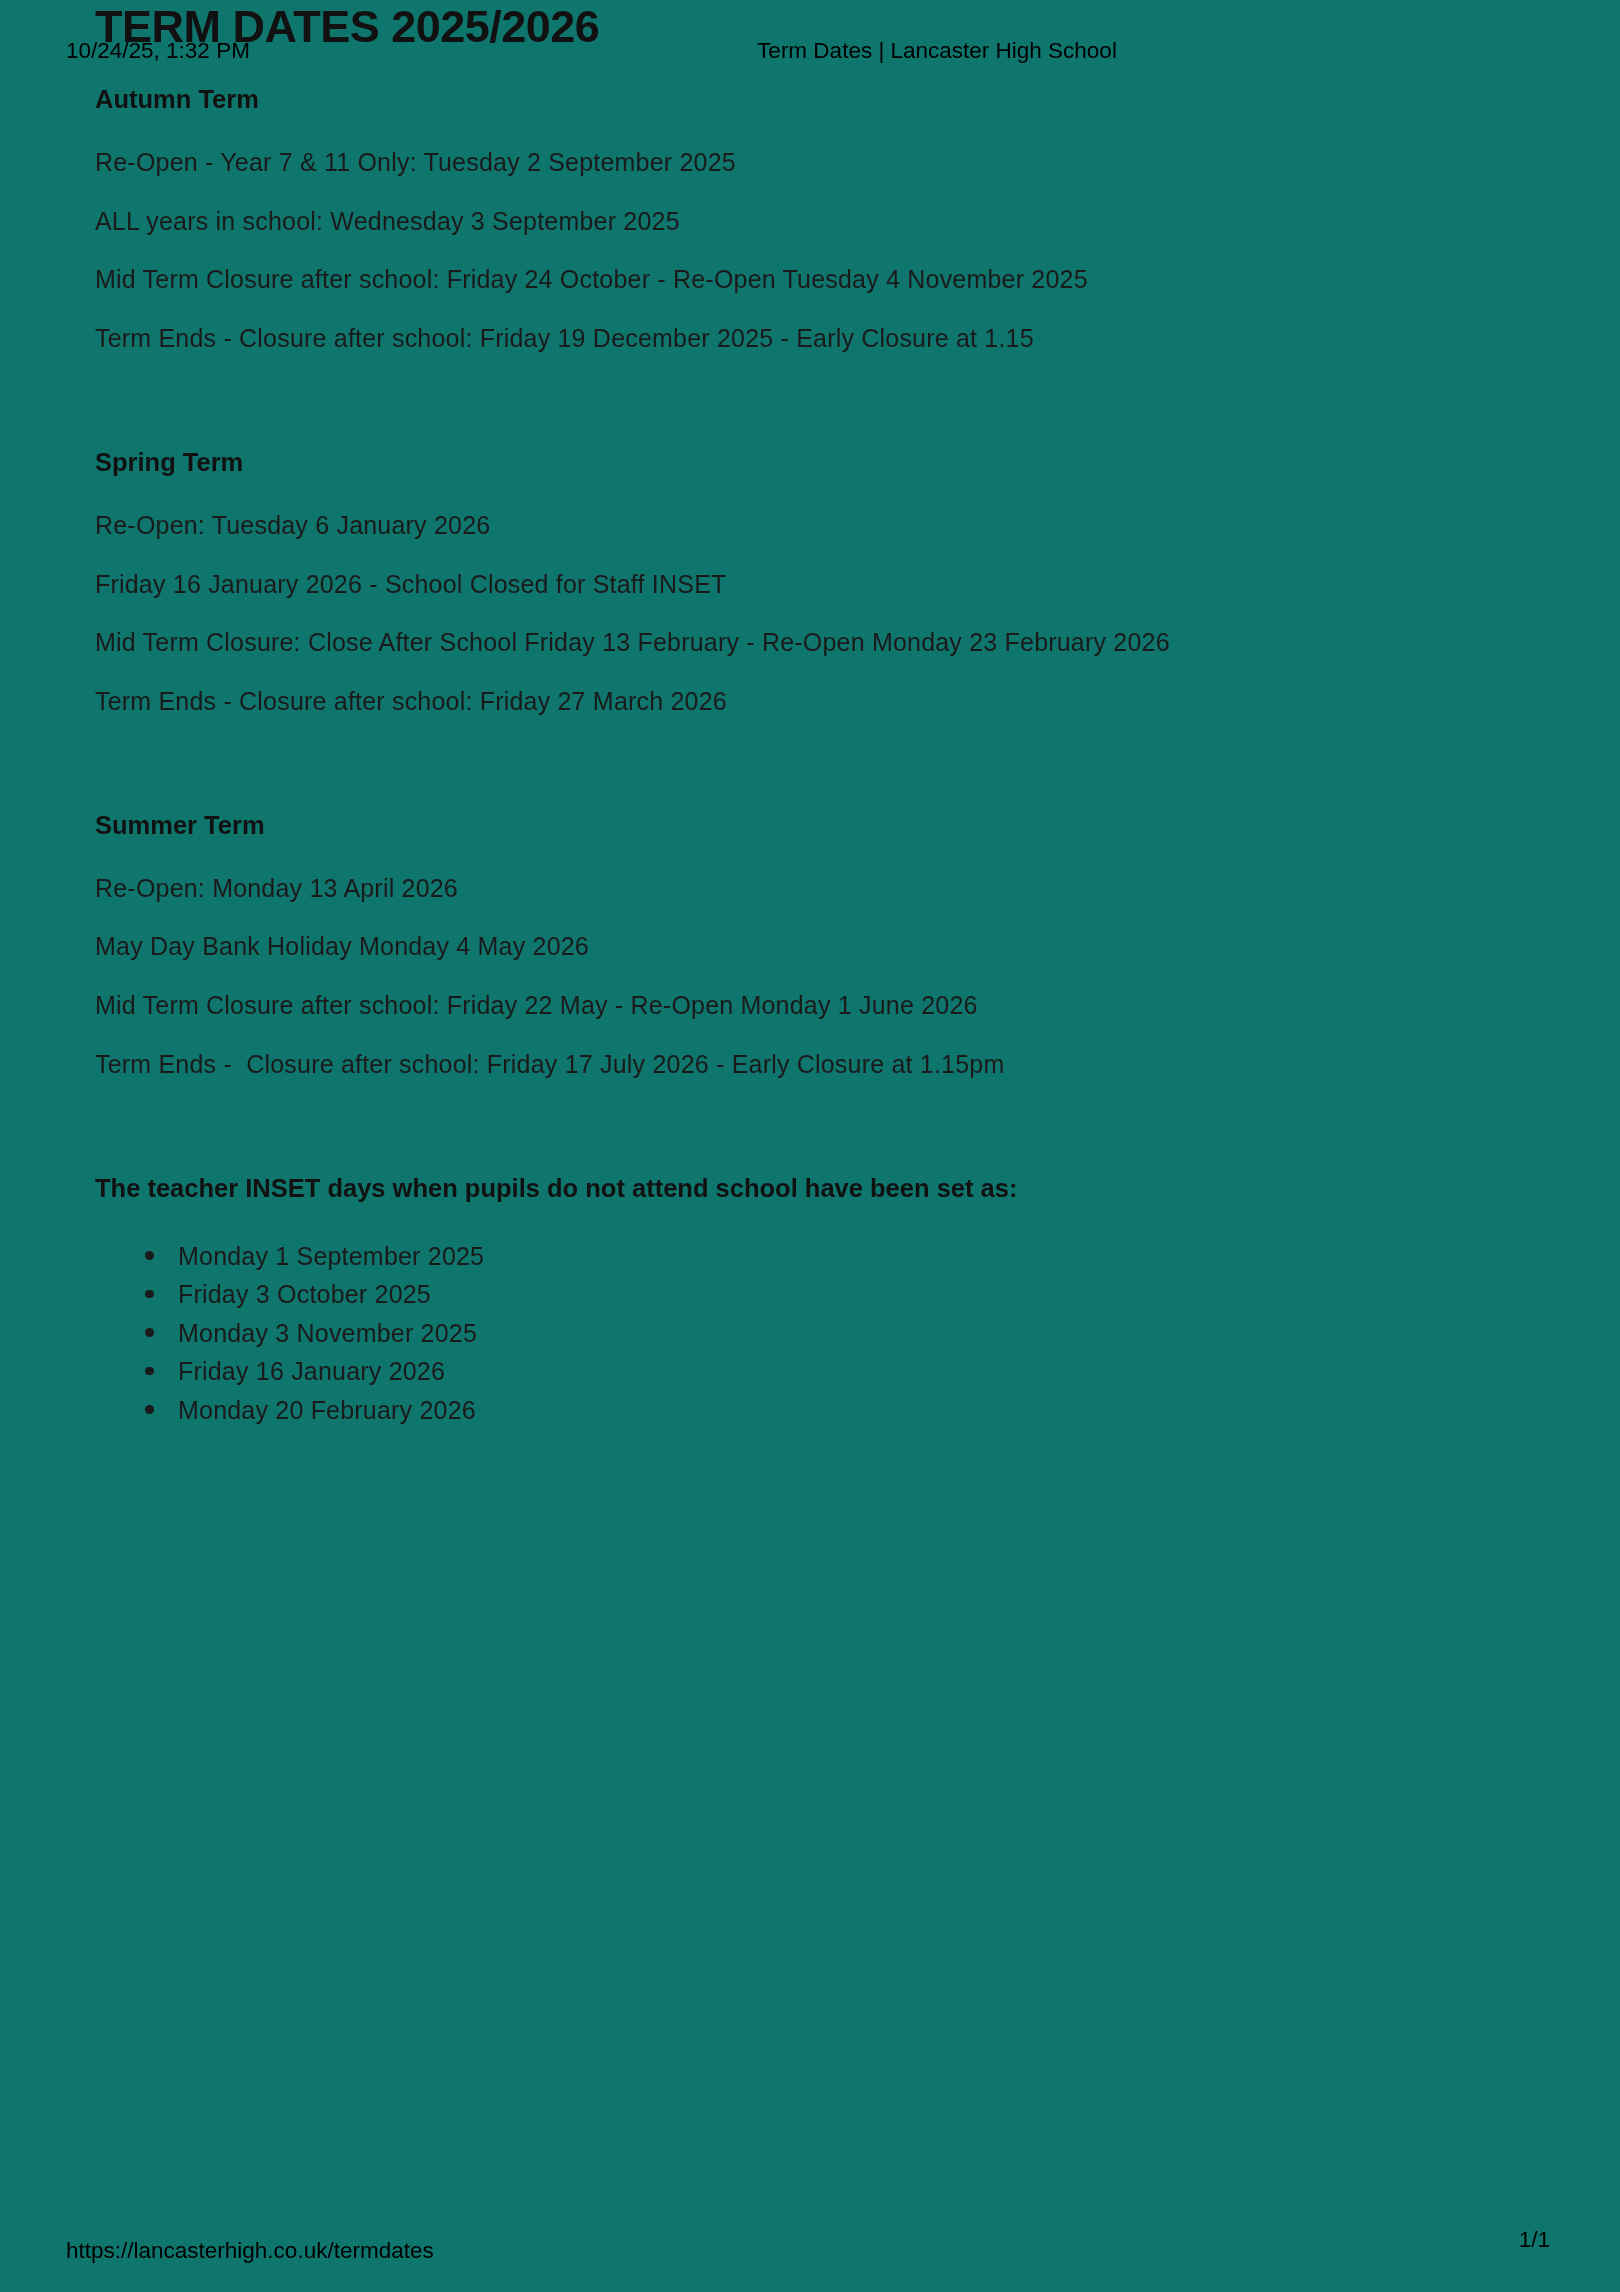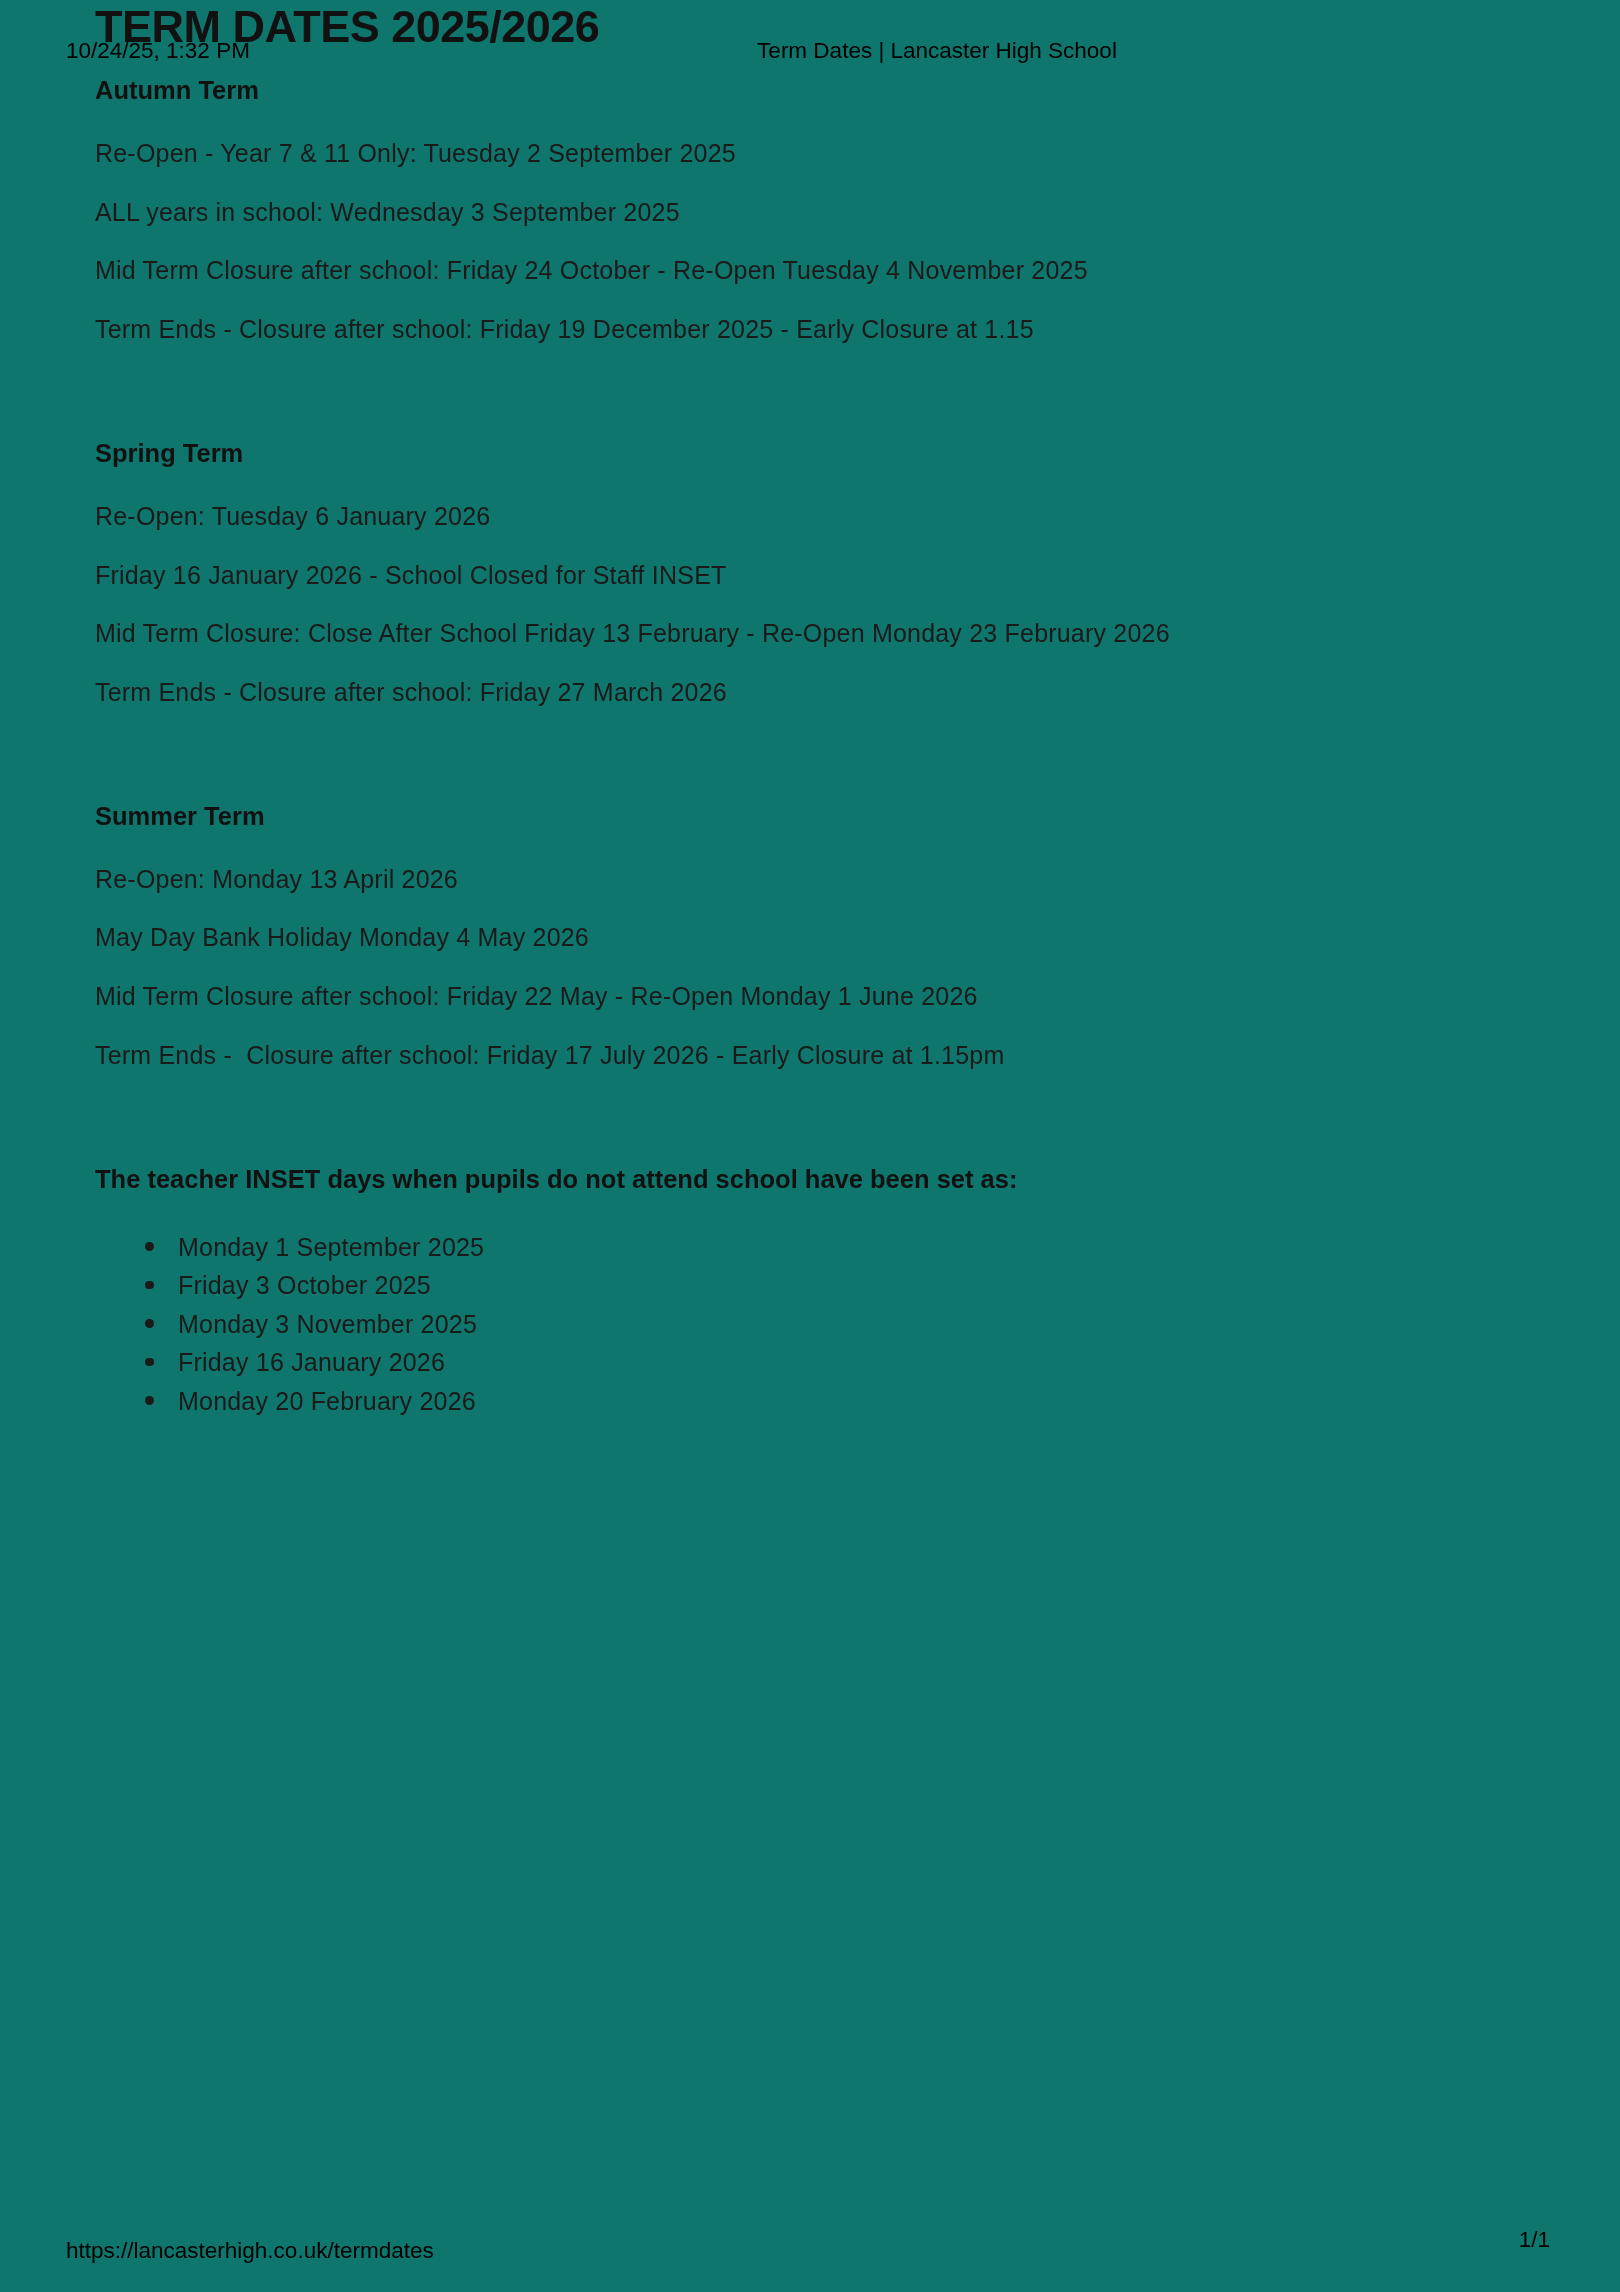--- a/index.html
+++ b/index.html
@@ -49,21 +49,21 @@
   }
   .content h2 {
     margin: 94px 0 32px 0;
     font-size: 25.5px;
     line-height: 1.25;
     font-weight: 700;
     color: #111111;
     white-space: pre-wrap;
   }
   .content h1 + section > h2 {
-    margin-top: 21px;
+    margin-top: 30px;
   }
   .content p {
     margin: 0 0 30px 0;
     font-size: 25px;
     line-height: 1.15;
     letter-spacing: 0.2px;
     white-space: pre-wrap;
   }
   .content ul {
     margin: 18.6px 0 0 0;

